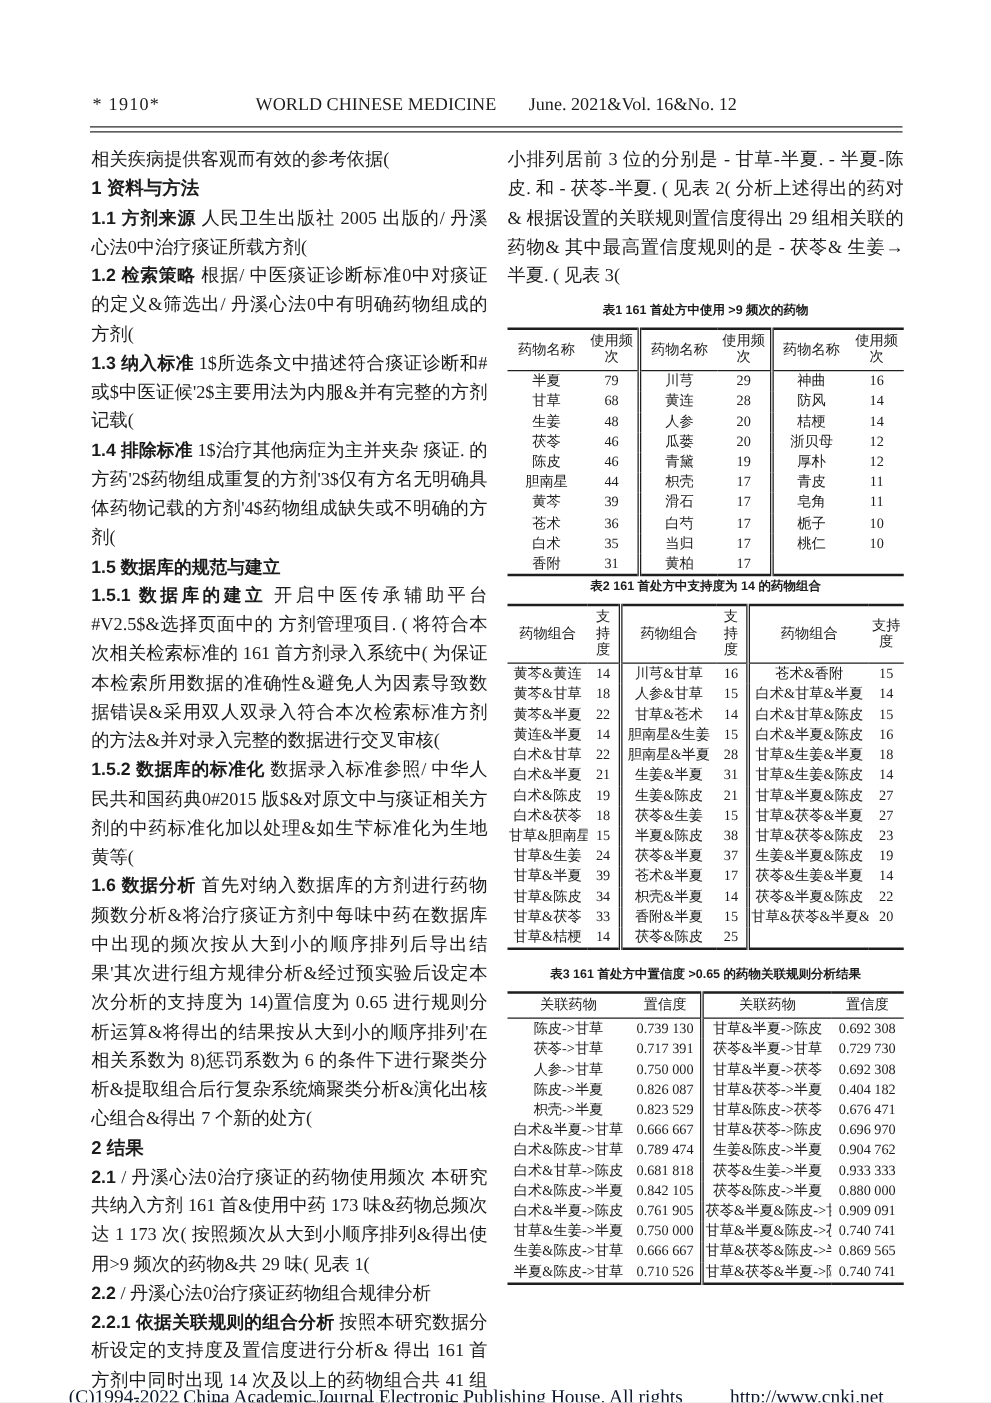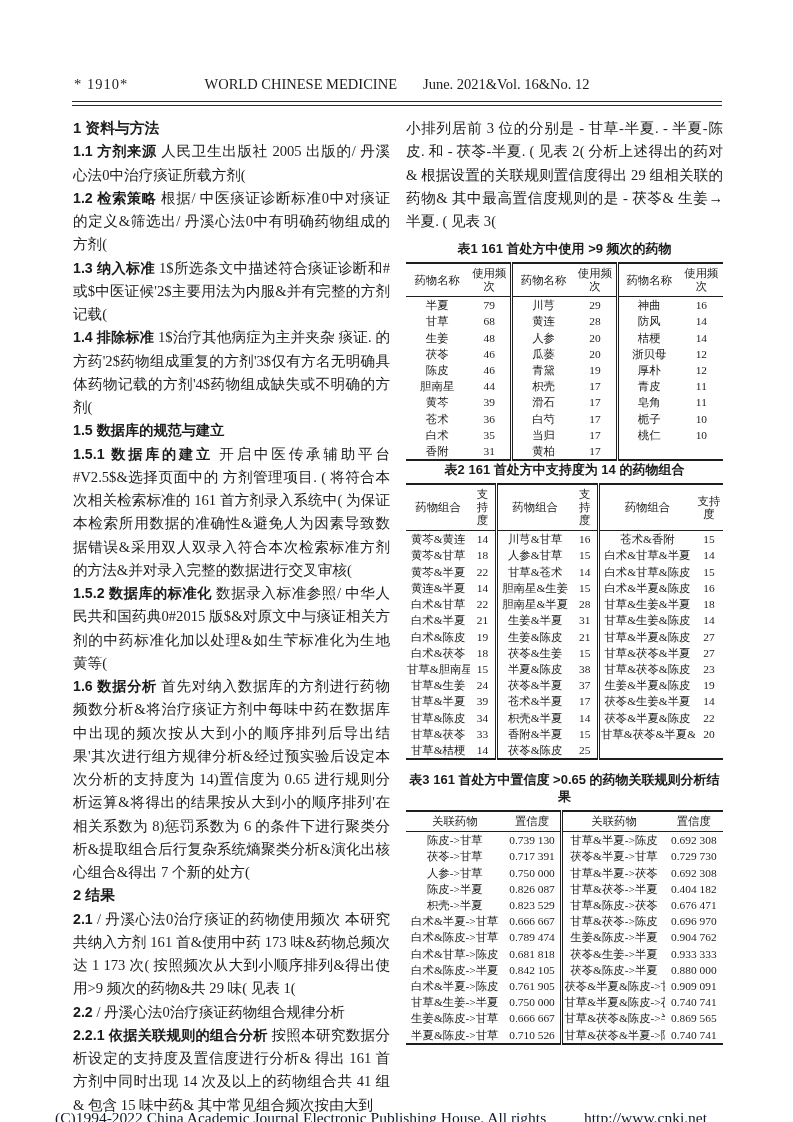--- a/index.html
+++ b/index.html
@@ -14,21 +14,21 @@
   .columns{position:absolute;top:117px;left:73px;width:650px;display:flex;gap:16px;}
   .col{width:317px;}
   .col p{margin:0;font-size:14.6px;line-height:23.25px;text-align:justify;}
   .lead{font-weight:bold;font-family:"Liberation Sans","DejaVu Sans",sans-serif;font-size:14.2px;}
   .sect-head .lead{font-size:14.8px;}
   
   .tbl-wrap{width:317px;}
   .tw-1{margin-top:7px;}
   .tw-2{}
   .tw-3{margin-top:11px;}
-  .tbl-title{text-align:center;font-weight:bold;font-size:13px;line-height:17px;margin-bottom:5px;
+  .tbl-title{text-align:center;font-weight:bold;font-size:10px;line-height:17px;margin-bottom:5px;
              font-family:"Liberation Sans","DejaVu Sans",sans-serif;}
   table.tbl{width:100%;border-collapse:collapse;border-top:2px solid #1e1e1e;border-bottom:2px solid #1e1e1e;
             font-size:11.4px;table-layout:fixed;}
   table.tbl th{font-weight:normal;border-bottom:1px solid #1e1e1e;padding:3px 1px;line-height:13px;}
   table.tbl td{text-align:center;padding:1px 1px;line-height:14.2px;height:14.2px;
                overflow:hidden;white-space:nowrap;}
   table.tbl .gsep{border-left:3px double #1e1e1e;}
   
   .footer{position:absolute;top:1109px;left:55px;width:652px;display:flex;justify-content:space-between;
           color:#0f172a;font-size:15.5px;}
@@ -41,20 +41,21 @@
   <div class="running-header">
     <span class="page-num">* 1910*</span>
     <span class="journal-line">
       <span class="journal-name">WORLD CHINESE MEDICINE</span><span>June. 2021&amp;Vol. 16&amp;No. 12</span>
     </span>
   </div>
   <div class="header-rule"></div>
 
   <div class="columns">
     <div class="col">
+        <p>相关疾病提供客观而有效的参考依据(</p>
         <p class="sect-head"><span class="lead">1  资料与方法</span></p>
         <p><span class="lead">1.1  方剂来源</span>  人民卫生出版社 2005 出版的/ 丹溪心法0中治疗痰证所载方剂(</p>
         <p><span class="lead">1.2  检索策略</span>  根据/ 中医痰证诊断标准0中对痰证的定义&amp;筛选出/ 丹溪心法0中有明确药物组成的方剂(</p>
         <p><span class="lead">1.3  纳入标准</span>  1$所选条文中描述符合痰证诊断和#或$中医证候'2$主要用法为内服&amp;并有完整的方剂记载(</p>
         <p><span class="lead">1.4  排除标准</span>  1$治疗其他病症为主并夹杂 痰证. 的方药'2$药物组成重复的方剂'3$仅有方名无明确具体药物记载的方剂'4$药物组成缺失或不明确的方剂(</p>
         <p><span class="lead">1.5  数据库的规范与建立</span></p>
         <p><span class="lead">1.5.1  数据库的建立</span>  开启中医传承辅助平台#V2.5$&amp;选择页面中的 方剂管理项目. (  将符合本次相关检索标准的 161 首方剂录入系统中(  为保证本检索所用数据的准确性&amp;避免人为因素导致数据错误&amp;采用双人双录入符合本次检索标准方剂的方法&amp;并对录入完整的数据进行交叉审核(</p>
         <p><span class="lead">1.5.2  数据库的标准化</span>  数据录入标准参照/ 中华人民共和国药典0#2015 版$&amp;对原文中与痰证相关方剂的中药标准化加以处理&amp;如生芐标准化为生地黄等(</p>
         <p><span class="lead">1.6  数据分析</span>  首先对纳入数据库的方剂进行药物频数分析&amp;将治疗痰证方剂中每味中药在数据库中出现的频次按从大到小的顺序排列后导出结果'其次进行组方规律分析&amp;经过预实验后设定本次分析的支持度为 14)置信度为 0.65 进行规则分析运算&amp;将得出的结果按从大到小的顺序排列'在相关系数为 8)惩罚系数为 6 的条件下进行聚类分析&amp;提取组合后行复杂系统熵聚类分析&amp;演化出核心组合&amp;得出 7 个新的处方(</p>
         <p class="sect-head"><span class="lead">2  结果</span></p>

